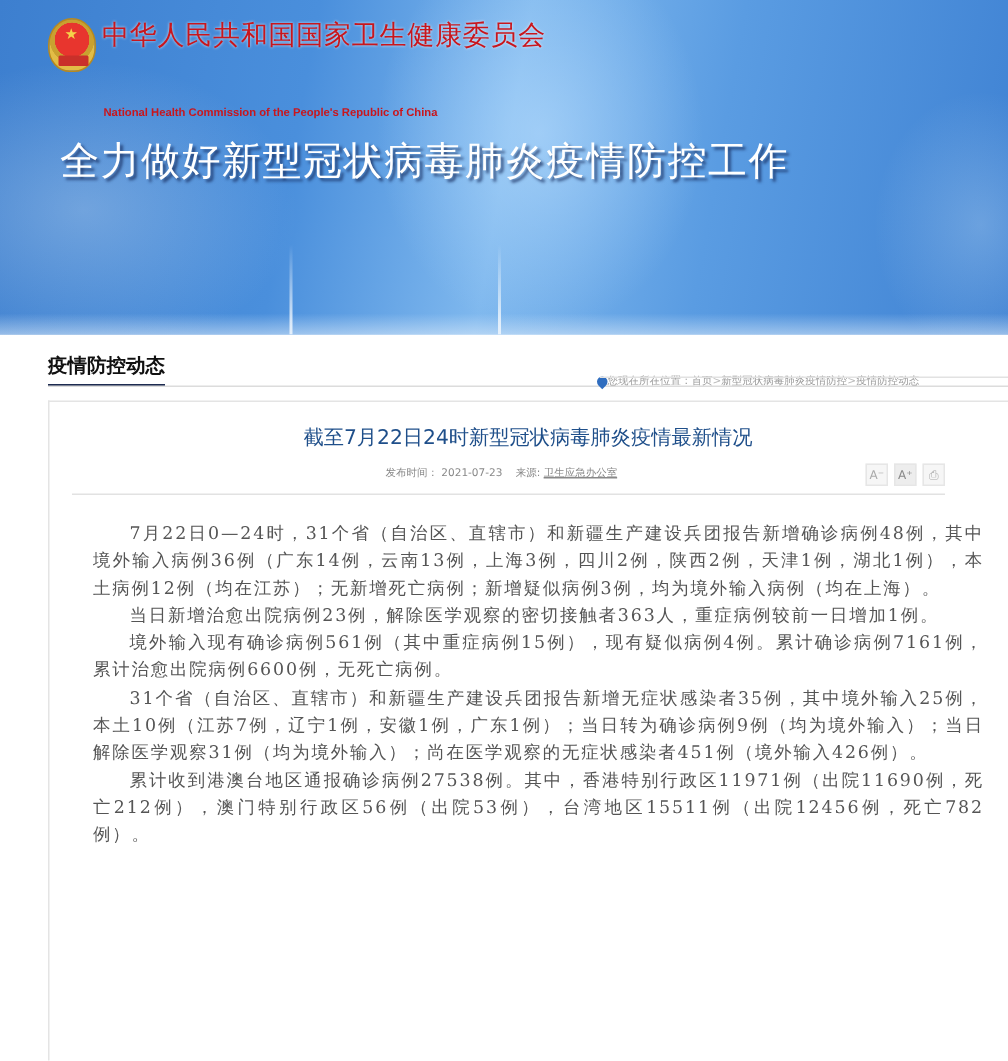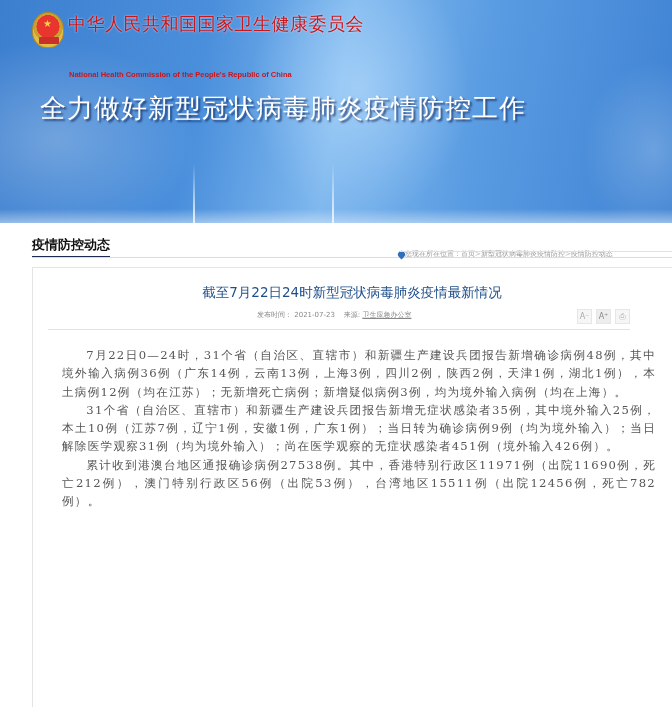--- a/index.html
+++ b/index.html
@@ -155,15 +155,17 @@
 
 <div class="tools">
   <div class="tool">A⁻</div>
   <div class="tool active">A⁺</div>
   <div class="tool">⎙</div>
 </div>
 <div class="meta-line"></div>
 
 <div class="content">
   <p>7月22日0—24时，31个省（自治区、直辖市）和新疆生产建设兵团报告新增确诊病例48例，其中境外输入病例36例（广东14例，云南13例，上海3例，四川2例，陕西2例，天津1例，湖北1例），本土病例12例（均在江苏）；无新增死亡病例；新增疑似病例3例，均为境外输入病例（均在上海）。</p>
+  <p>当日新增治愈出院病例23例，解除医学观察的密切接触者363人，重症病例较前一日增加1例。</p>
+  <p>境外输入现有确诊病例561例（其中重症病例15例），现有疑似病例4例。累计确诊病例7161例，累计治愈出院病例6600例，无死亡病例。</p>
   <p>31个省（自治区、直辖市）和新疆生产建设兵团报告新增无症状感染者35例，其中境外输入25例，本土10例（江苏7例，辽宁1例，安徽1例，广东1例）；当日转为确诊病例9例（均为境外输入）；当日解除医学观察31例（均为境外输入）；尚在医学观察的无症状感染者451例（境外输入426例）。</p>
   <p>累计收到港澳台地区通报确诊病例27538例。其中，香港特别行政区11971例（出院11690例，死亡212例），澳门特别行政区56例（出院53例），台湾地区15511例（出院12456例，死亡782例）。</p>
 </div>
 
 </body></html>

